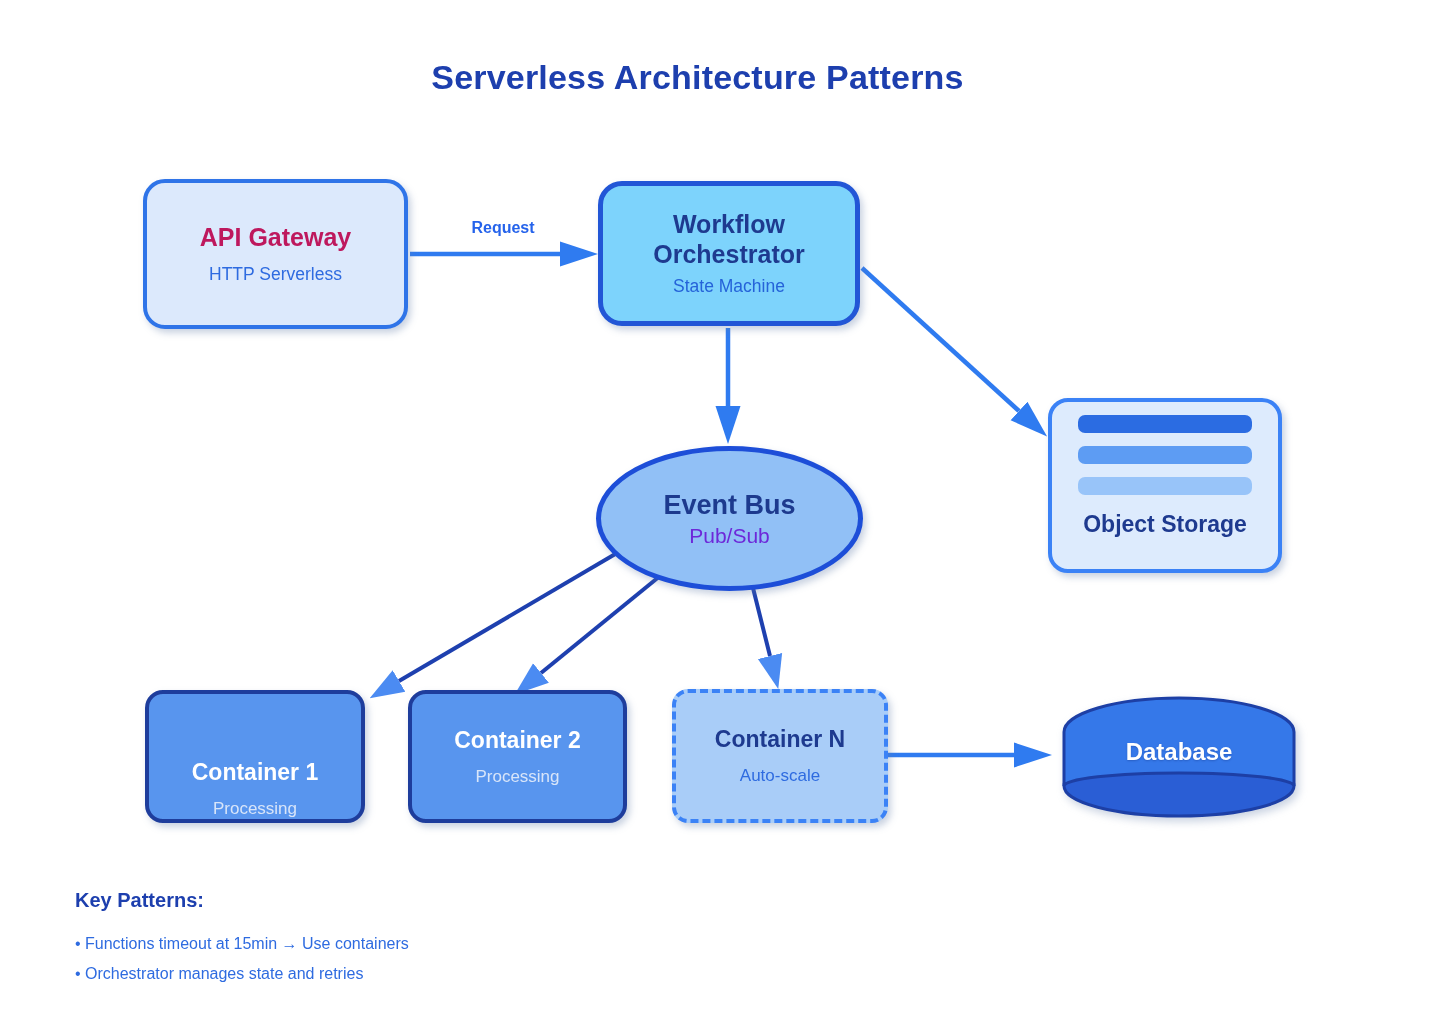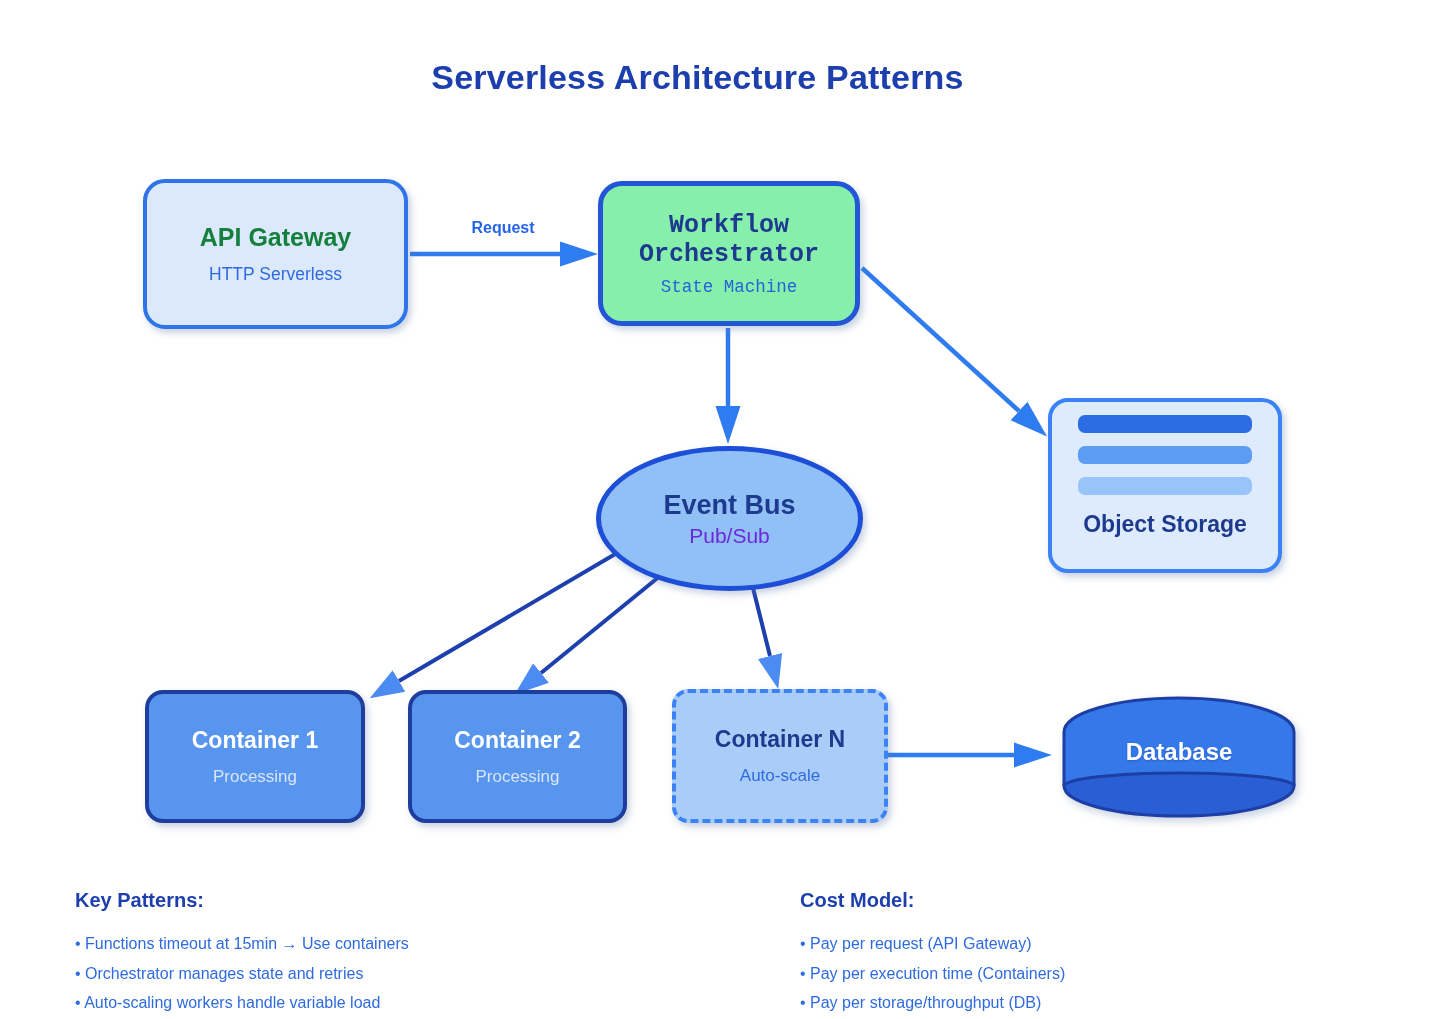--- a/index.html
+++ b/index.html
@@ -35,26 +35,26 @@
     box-sizing: border-box;
     box-shadow: 3px 4px 7px rgba(100, 125, 170, 0.35);
   }
   .node-title { font-weight: 700; }
   .node-sub { font-weight: 400; }
 
   .api {
     left: 143px; top: 143px; width: 265px; height: 150px;
     background: #dce9fc; border: 4px solid #2f74e8; border-radius: 22px;
   }
-  .api .node-title { font-size: 25px; color: #15803d; margin-bottom: 12px; }
+  .api .node-title { font-size: 25px; color: #be185d; margin-bottom: 12px; }
   .api .node-sub   { font-size: 17.5px; color: #2e6be0; }
 
   .wo {
     left: 598px; top: 145px; width: 262px; height: 145px;
-    background: #86efac; border: 5px solid #2256d6; border-radius: 24px; font-family: Liberation Mono, monospace;
+    background: #7dd3fc; border: 5px solid #2256d6; border-radius: 24px;
   }
   .wo .node-title { font-size: 25px; color: #1e3a8f; line-height: 1.18; width: 200px; margin-bottom: 7px; }
   .wo .node-sub   { font-size: 17.5px; color: #2563d9; }
 
   .storage {
     left: 1048px; top: 362px; width: 234px; height: 175px;
     background: #ddebfd; border: 4px solid #3b82f6; border-radius: 20px;
     justify-content: flex-start; padding-top: 13px;
   }
   .bars { width: 174px; }
@@ -69,21 +69,21 @@
     background: #91c0f6; border: 5px solid #1d4ed8; border-radius: 50%;
   }
   .eventbus .node-title { font-size: 27px; color: #1d3a8e; margin-bottom: 3px; }
   .eventbus .node-sub   { font-size: 21px; color: #6d28d9; }
 
   .cbox {
     background: #5895ee; border: 4px solid #1e3d9c; border-radius: 18px;
   }
   .cbox .node-title { font-size: 23px; color: #ffffff; margin-bottom: 13px; }
   .cbox .node-sub   { font-size: 17px; color: #d8e5f9; }
-  .c1 { left: 145px; top: 654px; width: 220px; height: 133px; }
+  .c1 { left: 145px; top: 654px; width: 220px; height: 133px; justify-content: flex-end; }
   .c2 { left: 408px; top: 654px; width: 219px; height: 133px; }
 
   .cn {
     left: 672px; top: 653px; width: 216px; height: 134px;
     background: #a9cdf8; border: 4px dashed #3b82f6; border-radius: 16px;
   }
   .cn .node-title { font-size: 23px; color: #1e3a8f; margin-bottom: 13px; }
   .cn .node-sub   { font-size: 17px; color: #2e6be0; }
 
   .db {
@@ -181,23 +181,16 @@
       <path d="M4,38 A115,34 0 0 1 234,38 L234,92 A115,13 0 0 0 4,92 Z" fill="#3578e9" stroke="#1d3fa5" stroke-width="3"></path>
       <path d="M4,38 A115,34 0 0 1 234,38" fill="none" stroke="#4688f0" stroke-width="0"></path>
     </svg>
     <div class="db-label">Database</div>
   </div>
 
   <div class="notes key">
     <div class="notes-heading">Key Patterns:</div>
     <div class="notes-item">• Functions timeout at 15min → Use containers</div>
     <div class="notes-item">• Orchestrator manages state and retries</div>
-    <div class="notes-item">• Auto-scaling workers handle variable load</div>
   </div>
 
-  <div class="notes cost">
-    <div class="notes-heading">Cost Model:</div>
-    <div class="notes-item">• Pay per request (API Gateway)</div>
-    <div class="notes-item">• Pay per execution time (Containers)</div>
-    <div class="notes-item">• Pay per storage/throughput (DB)</div>
-  </div>
 
 </div>
 
 </body></html>

